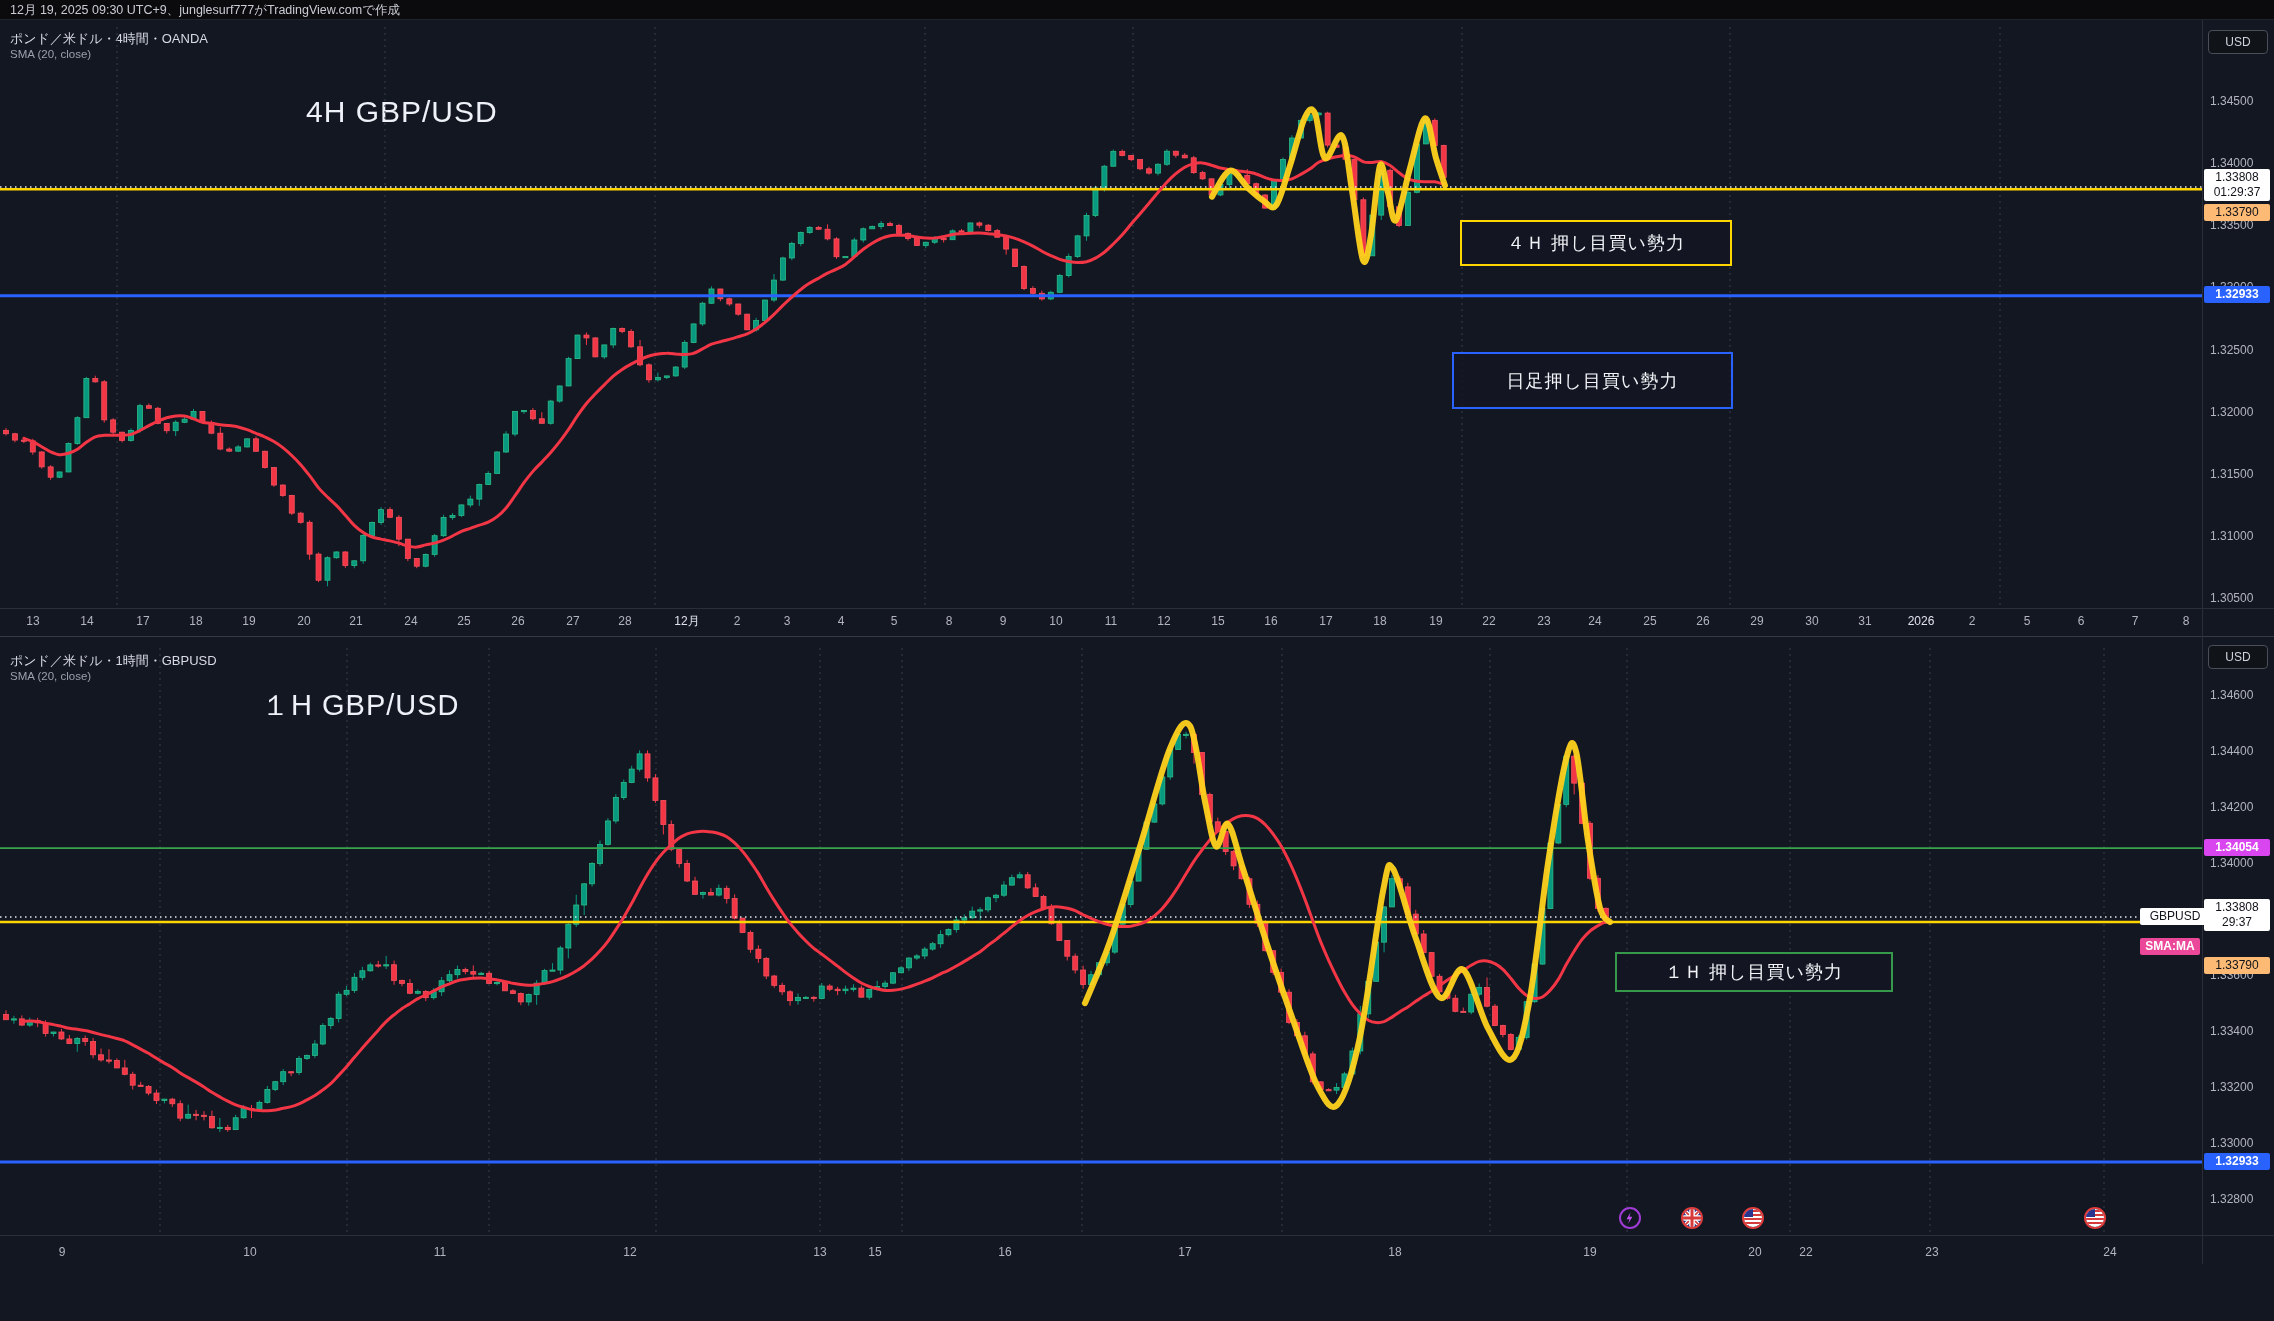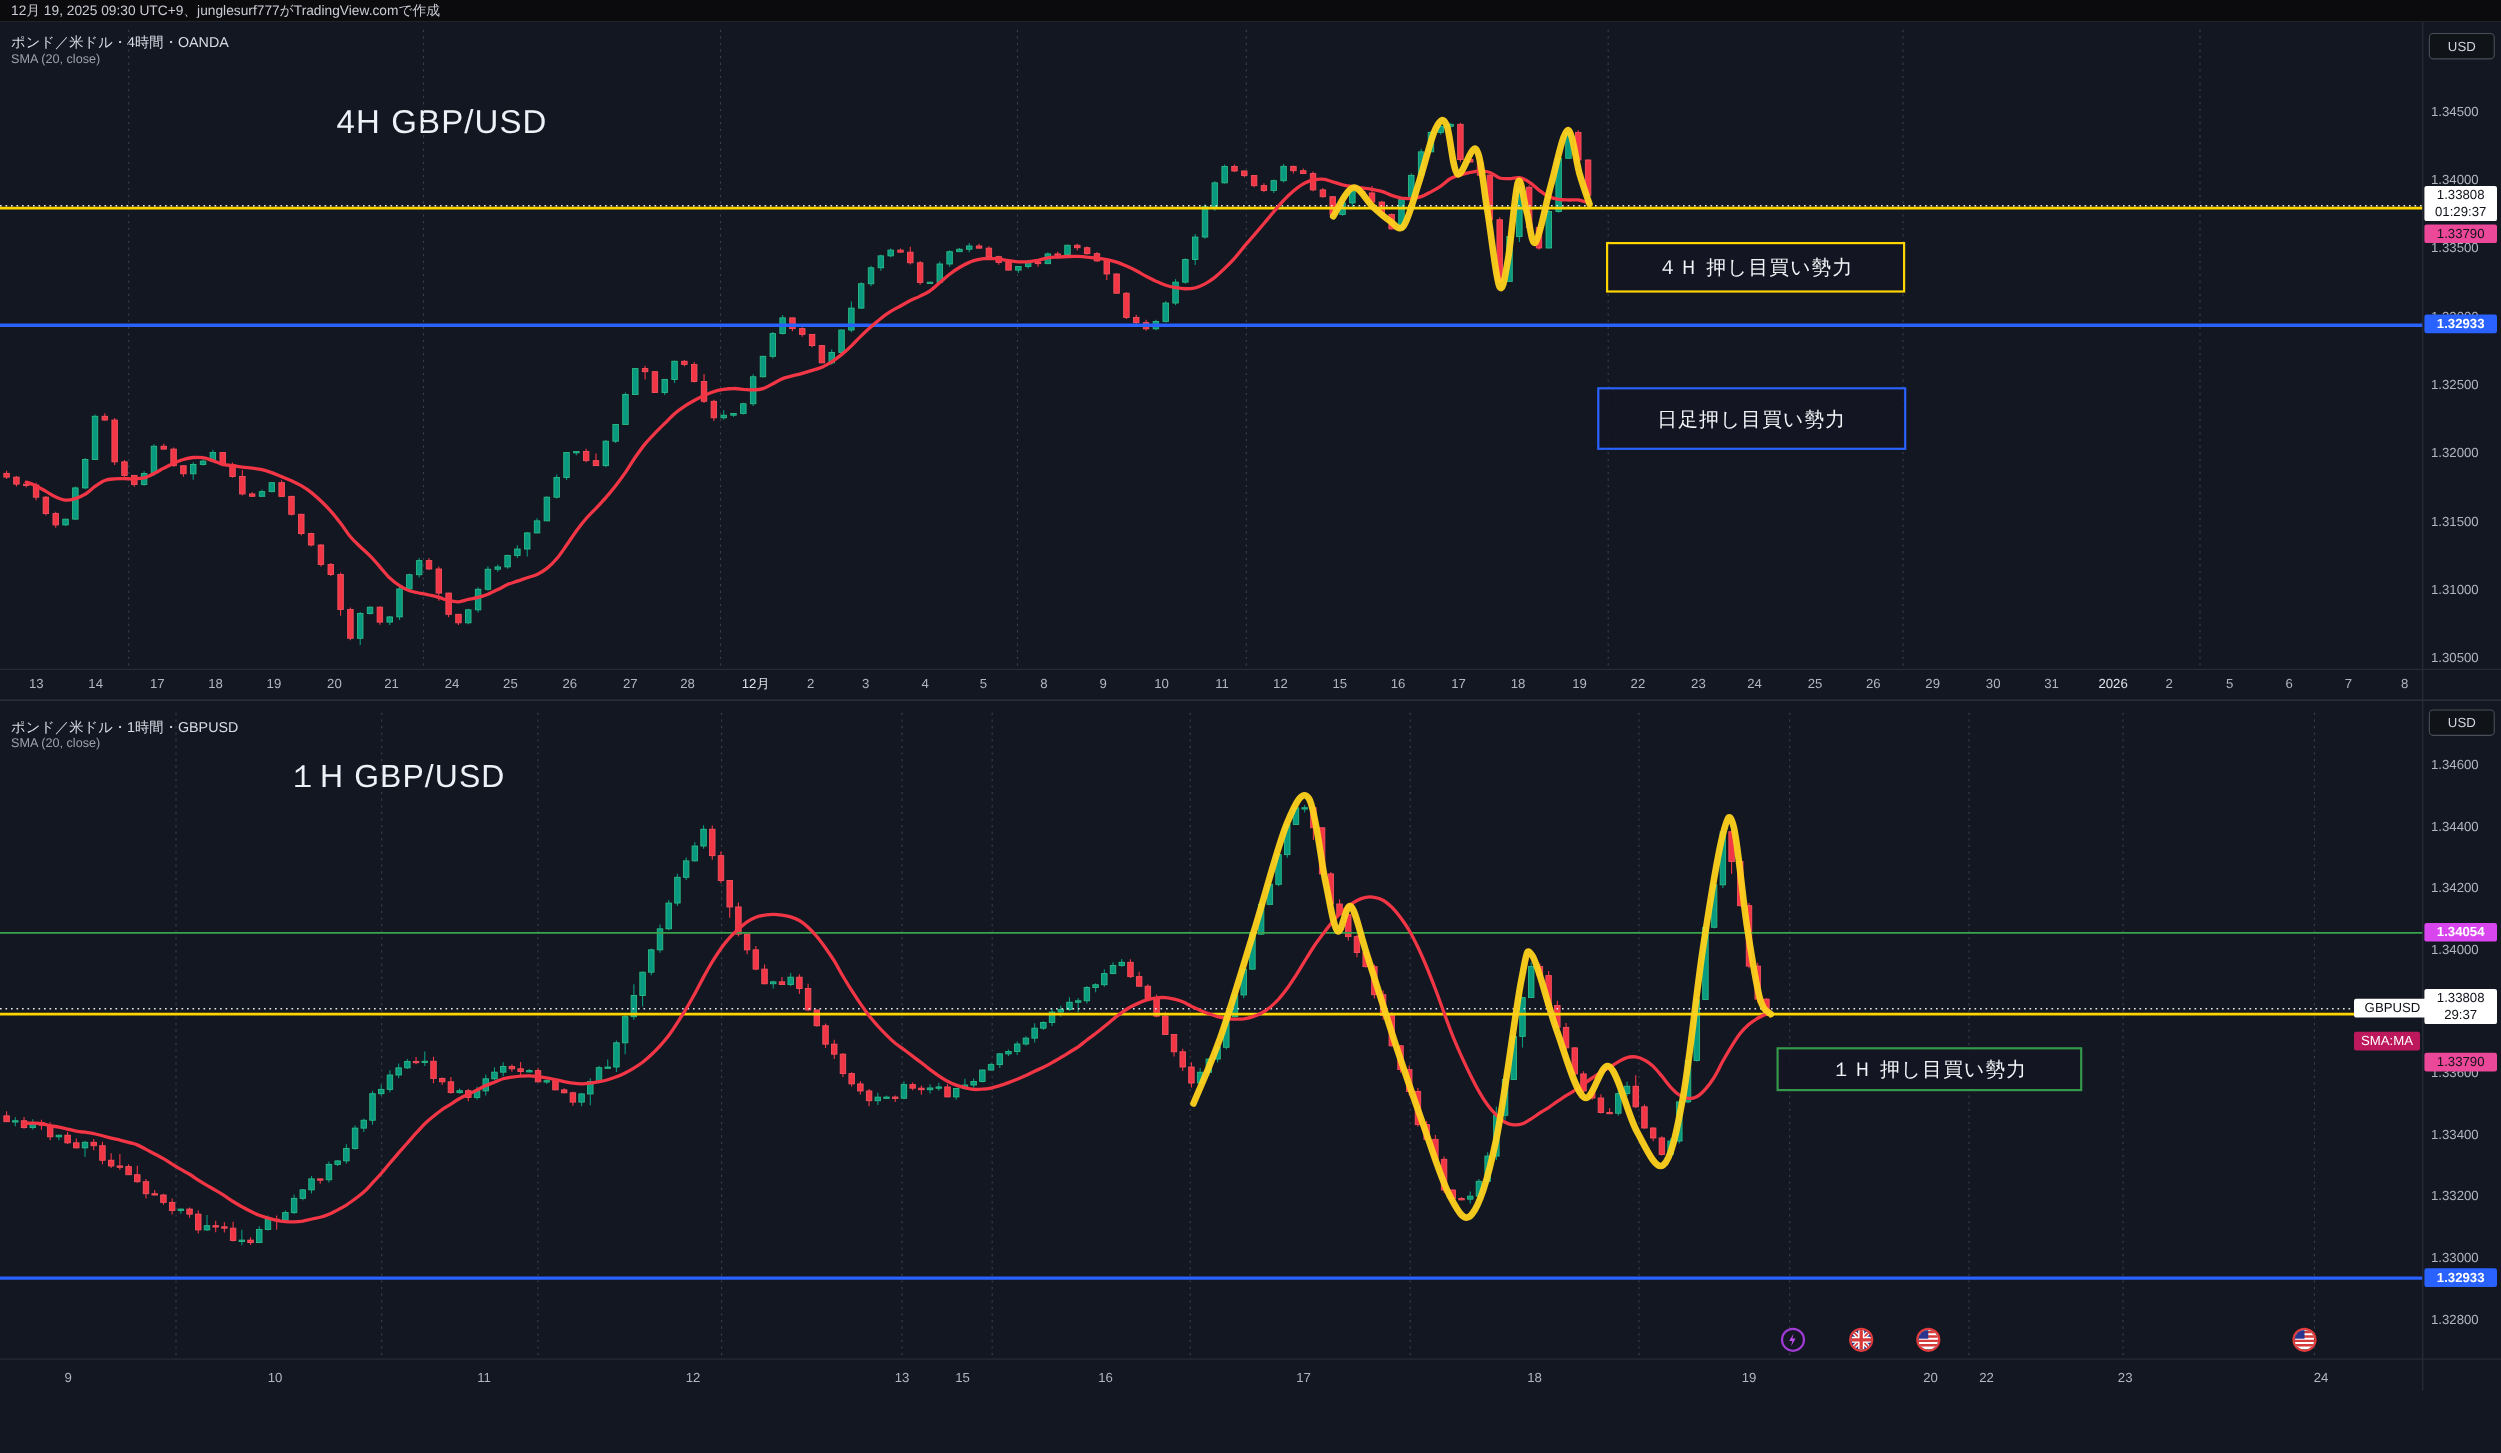--- a/index.html
+++ b/index.html
@@ -10,24 +10,24 @@
   .hdr1{position:absolute;font-size:13px;color:#d8dbe3;}
   .hdr2{position:absolute;font-size:11.5px;color:#9aa0ac;}
   .watermark{position:absolute;font-size:30px;color:#eef1f7;letter-spacing:1px;}
   .usd-btn{position:absolute;width:58px;height:22px;background:#101318;border:1px solid #4a4e59;border-radius:4px;
     color:#d1d4dc;font-size:12px;text-align:center;line-height:22px;}
   .sep-h{position:absolute;left:0;width:2274px;height:1px;background:#2a2e39;}
   .sep-v{position:absolute;top:20px;width:1px;height:1244px;background:#2a2e39;}
   .badge{position:absolute;border-radius:2px;font-size:12px;line-height:15px;text-align:center;
     padding:1px 3px;box-sizing:border-box;white-space:nowrap;}
   .badge.white{background:#ffffff;color:#10131a;}
-  .badge.yellow{background:#ec4899;color:#10131a;}
+  .badge.yellow{background:#fdba74;color:#10131a;}
   .badge.blue{background:#2962ff;color:#ffffff;font-weight:bold;}
   .badge.green{background:#d946ef;color:#ffffff;font-weight:bold;}
-  .badge.red{background:#be185d;color:#ffffff;font-weight:normal;}
+  .badge.red{background:#ec4899;color:#ffffff;font-weight:bold;}
   .abox{position:absolute;background:rgba(19,23,34,0.88);color:#f2f4f8;display:flex;align-items:center;
     justify-content:center;font-size:18px;letter-spacing:1px;box-sizing:border-box;}
   .abox.yellow{border:2px solid #ffd500;}
   .abox.blue{border:2px solid #2962ff;}
   .abox.green{border:2px solid #35984a;}
   .evicon{position:absolute;width:22px;height:22px;border-radius:50%;box-sizing:border-box;background:#131722;
     display:flex;align-items:center;justify-content:center;overflow:hidden;}
   .evicon.purple{border:2px solid #a03bd6;}
   .evicon.red{border:2px solid #e23b3b;}
   .footer{position:absolute;left:0;top:1264px;width:2274px;height:57px;background:#1b1b1e;

